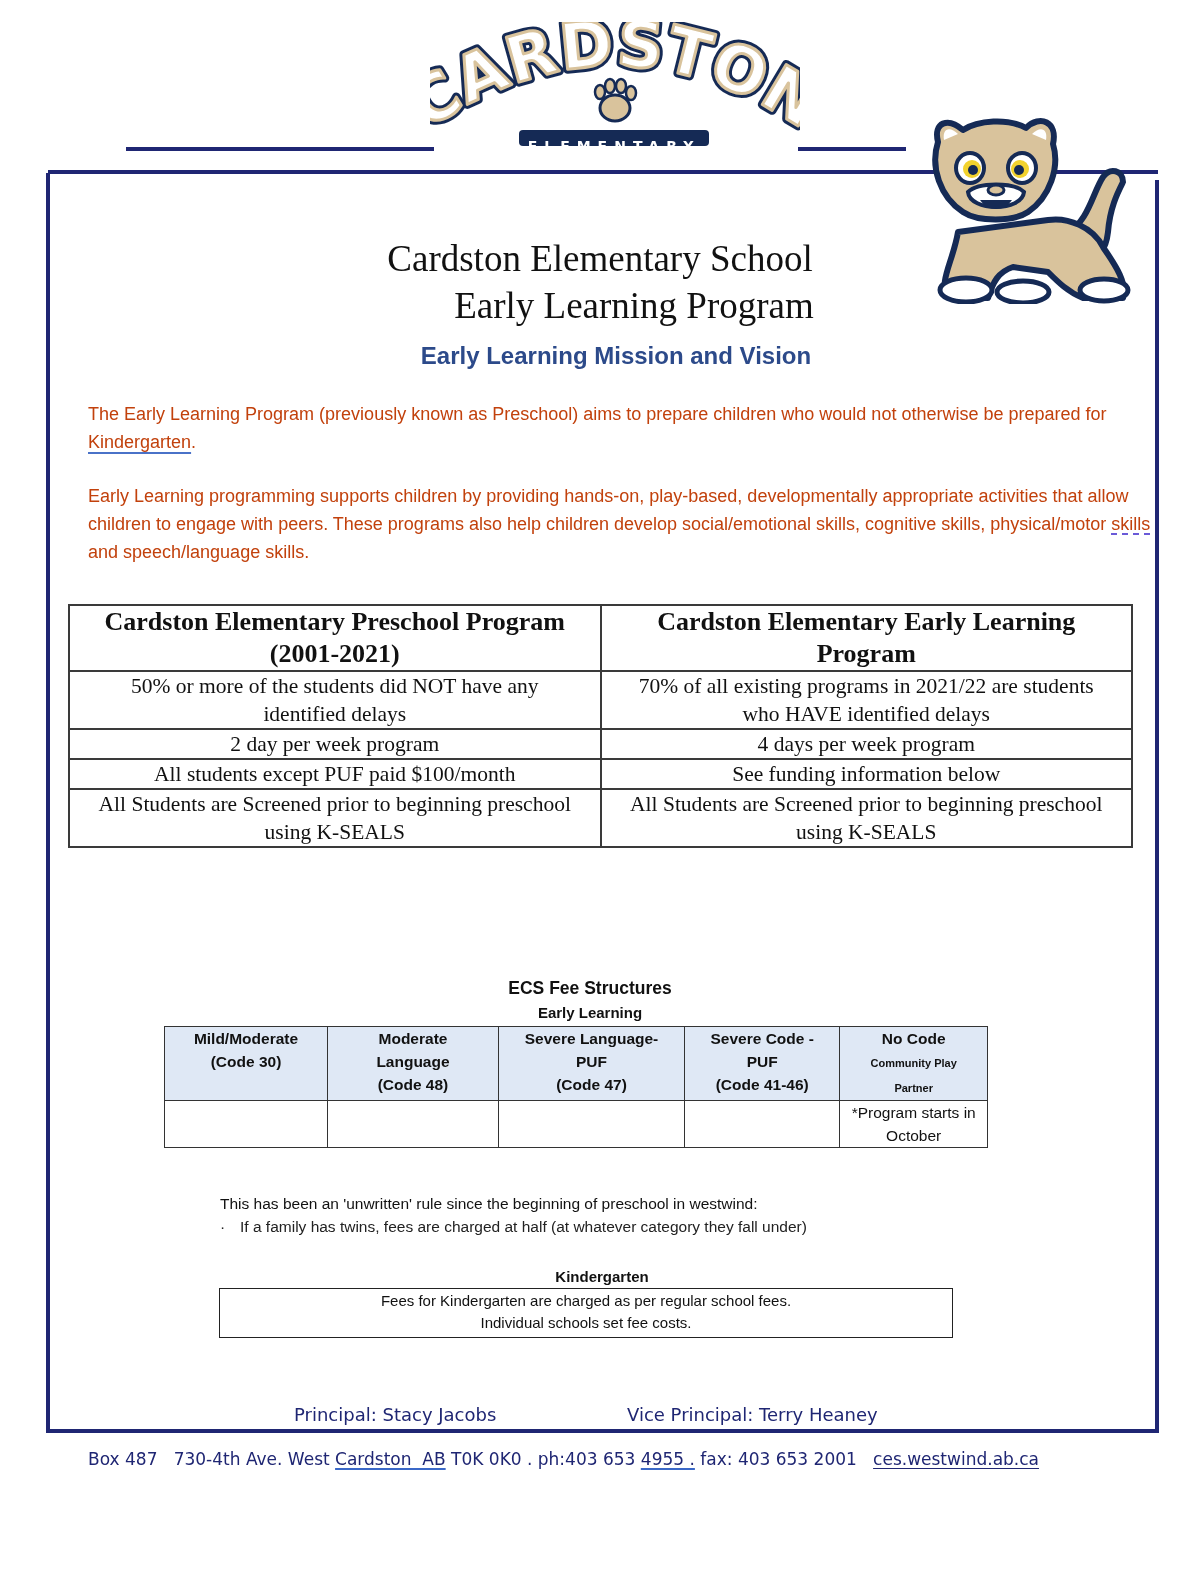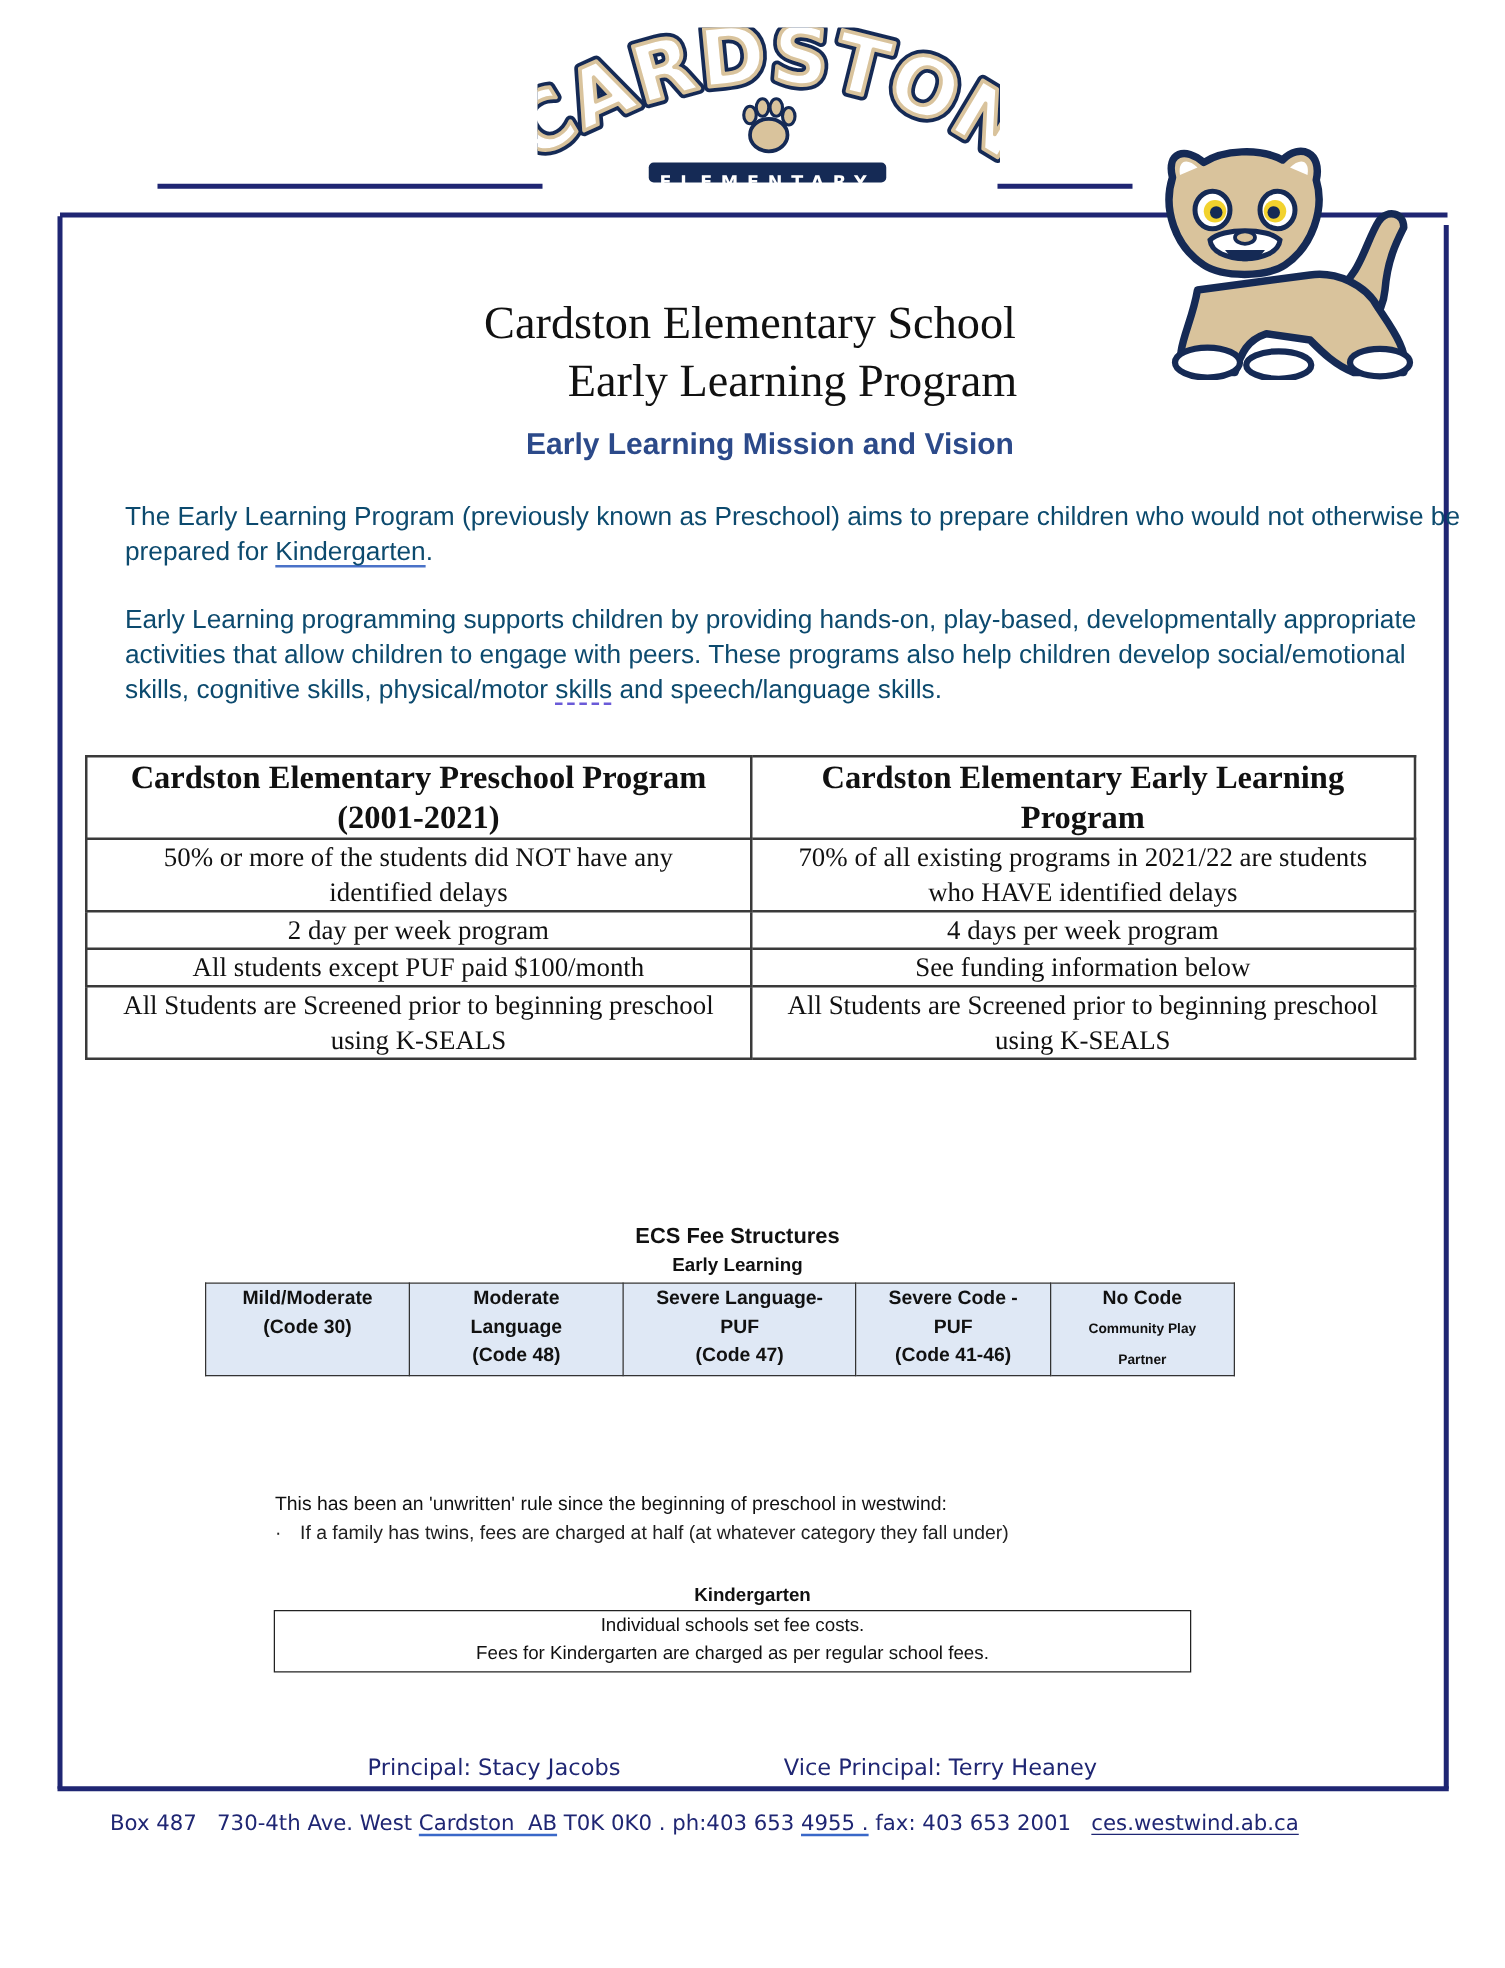--- a/index.html
+++ b/index.html
@@ -21,21 +21,21 @@
 
     
     .mascot { position: absolute; left: 918px; top: 112px; width: 230px; height: 192px; }
 
     
     .title { position: absolute; left: 0; width: 1204px; text-align: center; font-family: "Liberation Serif", serif; font-size: 37px; color: #111; line-height: 46px; }
     .title-1 { top: 236px; left: -2px; }
     .title-2 { top: 283px; margin-left: 32px; }
     .subtitle { position: absolute; left: 0; top: 342px; width: 1232px; text-align: center; font-weight: bold; font-size: 24px; color: #2c4a8a; }
 
-    .para { position: absolute; left: 100px; width: 1070px; font-size: 21px; line-height: 28px; color: #0c4a6e; }
+    .para { position: absolute; left: 88px; width: 1070px; font-size: 18px; line-height: 28px; color: #c2410c; }
     .para-1 { top: 400px; }
     .para-2 { top: 482px; }
     .u-blue { text-decoration: underline; text-decoration-color: #4a72c8; text-decoration-thickness: 2px; text-underline-offset: 4px; }
     .u-dash { text-decoration: underline dashed; text-decoration-color: #6a5ad8; text-underline-offset: 4px; }
 
     
     table.compare { position: absolute; left: 68px; top: 604px; width: 1065px; border-collapse: collapse; font-family: "Liberation Serif", serif; color: #111; }
     table.compare th, table.compare td { border: 2px solid #3a3a3a; text-align: center; padding: 0 22px; width: 50%; }
     table.compare th { font-weight: bold; font-size: 26px; line-height: 32px; height: 64px; }
     table.compare td { font-size: 21.5px; line-height: 28px; }
@@ -172,30 +172,37 @@
 <div class="fee-sub">Early Learning</div>
 <table class="fees">
   <tbody>
       <tr>
     <th class="col1"><span>Mild/Moderate</span><br><span>(Code 30)</span></th>
     <th class="col2"><span>Moderate</span><br><span>Language</span><br><span>(Code 48)</span></th>
     <th class="col3"><span>Severe Language-</span><br><span>PUF</span><br><span>(Code 47)</span></th>
     <th class="col4"><span>Severe Code -</span><br><span>PUF</span><br><span>(Code 41-46)</span></th>
     <th class="col5"><span>No Code</span><br><span class="small">Community Play</span><br><span class="small">Partner</span></th>
   </tr>
+  <tr class="empty">
+    <td></td>
+    <td></td>
+    <td></td>
+    <td></td>
+    <td>*Program starts in October</td>
+  </tr>
 </tbody>
   </table>
 
 <div class="rule-note">This has been an 'unwritten' rule since the beginning of preschool in westwind:</div>
 <div class="rule-bullet">
   <span class="dot">·</span><span>If a family has twins, fees are charged at half (at whatever category they fall under)</span>
 </div>
 
 <div class="kg-title">Kindergarten</div>
 <div class="kg-box">
+  <div>Fees for Kindergarten are charged as per regular school fees.</div>
   <div>Individual schools set fee costs.</div>
-  <div>Fees for Kindergarten are charged as per regular school fees.</div>
 </div>
 
 <div class="staff staff-principal">Principal: Stacy Jacobs</div>
 <div class="staff staff-vp">Vice Principal: Terry Heaney</div>
 
 <div class="address"><span>Box 487</span>   <span>730-4th Ave. West </span><span class="ul">Cardston  AB</span><span> T0K 0K0 . ph:403 653 </span><span class="ul">4955 .</span><span> fax: 403 653 2001   </span><span class="link">ces.westwind.ab.ca</span></div>
 
 </body></html>

